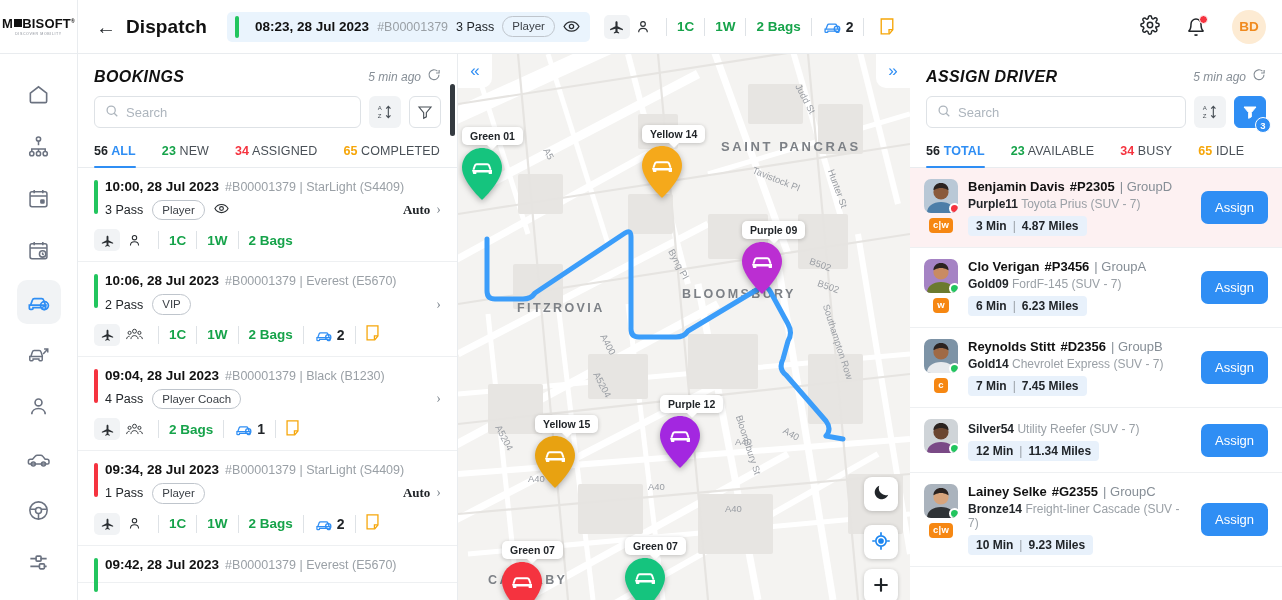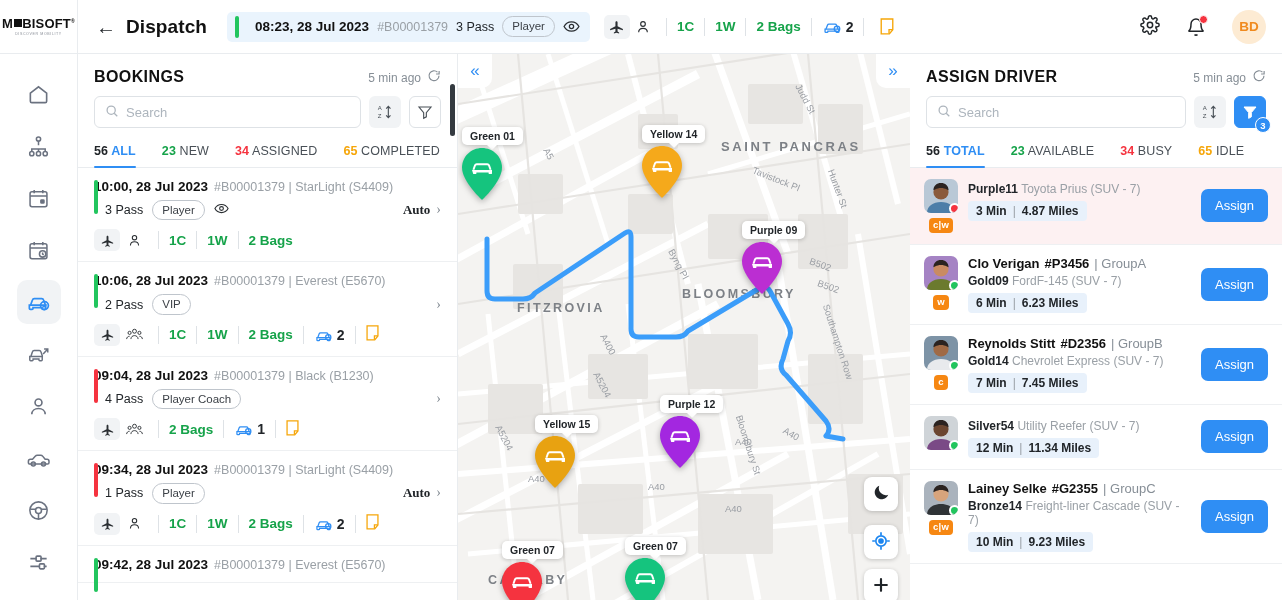--- a/index.html
+++ b/index.html
@@ -69,21 +69,21 @@
     display: flex; flex-direction: column; align-items: center; padding-top: 18px; gap: 8px;
   }
   .side-item {
     width: 44px; height: 44px; border-radius: 10px; display: flex;
     align-items: center; justify-content: center; color: #6b7280; cursor: pointer;
   }
   .side-item.active { background: #f1f3f5; color: #2f8ef4; }
 
   
   .bookings { width: 380px; flex: none; background: #fff; border-right: 1px solid #e9ecef; display: flex; flex-direction: column; min-height: 0; position: relative; }
-  .panel-head { padding: 14px 16px 8px 16px; display: flex; align-items: flex-end; }
+  .panel-head { padding: 14px 16px 8px 16px; display: flex; align-items: flex-start; font-style: italic; }
   .panel-title { font-size: 16px; font-weight: bold; letter-spacing: .4px; color: #111; }
   .panel-meta { margin-left: auto; font-size: 12px; color: #868e96; display: flex; align-items: center; gap: 6px; }
   .search-row { display: flex; align-items: center; gap: 8px; padding: 2px 16px 10px 16px; }
   .search-box {
     flex: 1; height: 32px; border: 1px solid #dee2e6; border-radius: 6px;
     display: flex; align-items: center; gap: 7px; padding: 0 10px; color: #adb5bd;
   }
   .search-box input {
     border: 0; outline: 0; font-size: 13px; color: #495057; background: transparent;
     width: 100%; font-family: "Liberation Sans", sans-serif;
@@ -103,21 +103,21 @@
   .tabs { display: flex; gap: 0; padding: 0 16px; border-bottom: 1px solid #e9ecef; }
   .tab { padding: 6px 0 9px 0; margin-right: 26px; font-size: 12.5px; color: #495057; cursor: pointer; position: relative; white-space: nowrap; letter-spacing: .1px; }
   .tab .num { font-weight: bold; color: #212529; }
   .tab.sel { color: #2f8ef4; font-weight: bold; }
   .tab.sel .num { color: #212529; }
   .tab.sel::after { content: ""; position: absolute; left: 0; right: 0; bottom: -1px; height: 2.5px; background: #2f8ef4; border-radius: 2px; }
 
   .book-list { flex: 1; overflow: hidden; min-height: 0; }
   .book-card { padding: 11px 16px 10px 16px; border-bottom: 1px solid #eef0f2; position: relative; cursor: pointer; }
   .accent { position: absolute; left: 16px; top: 12px; width: 3.5px; height: 34px; border-radius: 2px; }
-  .bc-line1 { display: flex; align-items: baseline; gap: 6px; }
+  .bc-line1 { padding-left: 11px; display: flex; align-items: baseline; gap: 6px; }
   .bc-time { font-size: 13.5px; font-weight: bold; color: #111; white-space: nowrap; }
   .bc-ref { font-size: 12.5px; color: #9aa0a6; white-space: nowrap; }
   .bc-line2 { padding-left: 11px; display: flex; align-items: center; gap: 9px; margin-top: 6px; }
   .bc-pass { font-size: 12.5px; color: #212529; }
   .bc-right { margin-left: auto; display: flex; align-items: flex-end; gap: 6px; font-size: 13px; color: #212529; font-family: Liberation Serif, serif; }
   .bc-auto { font-weight: bold; font-size: 13px; }
   .chev { color: #868e96; font-size: 14px; }
   .bc-line3 { display: flex; align-items: center; margin-top: 9px; gap: 0; }
 
   
@@ -810,21 +810,25 @@
           <div class="drv-row highlight">
             <div class="drv-left">
               <div class="drv-av"><svg width="34" height="34" viewBox="0 0 34 34">
                   <rect width="34" height="34" fill="#b9c8d6"></rect>
                   <path d="M3 34c0-7 6-11 14-11s14 4 14 11z" fill="#4d7ea8"></path>
                   <circle cx="17" cy="13" r="7.6" fill="#8a5a3b"></circle>
                   <path d="M9.4 11.5c0-5 3.4-7.6 7.6-7.6s7.6 2.6 7.6 7.6c0 0-3-2.4-7.6-2.4s-7.6 2.4-7.6 2.4z" fill="#2b2320"></path>
                 </svg><span class="drv-dot" style="background:#f5333f"></span></div>
               <span class="drv-badge">c|w</span>
             </div>
-            <div class="drv-mid"><div class="drv-veh"><span class="code">Purple11</span> <span class="model">Toyota Prius (SUV - 7)</span></div><div class="drv-eta">
+            <div class="drv-mid"><div class="drv-name">
+                <span>Benjamin Davis</span>
+                <span class="drv-id">#P2305</span>
+                <span class="drv-grp">| GroupD</span>
+              </div><div class="drv-veh"><span class="code">Purple11</span> <span class="model">Toyota Prius (SUV - 7)</span></div><div class="drv-eta">
                 <span>3 Min</span>
                 <span class="sep">|</span>
                 <span>4.87 Miles</span>
               </div></div>
             <button class="assign-btn">Assign</button>
           </div>
           <div class="drv-row">
             <div class="drv-left">
               <div class="drv-av"><svg width="34" height="34" viewBox="0 0 34 34">
                   <rect width="34" height="34" fill="#a583c4"></rect>

